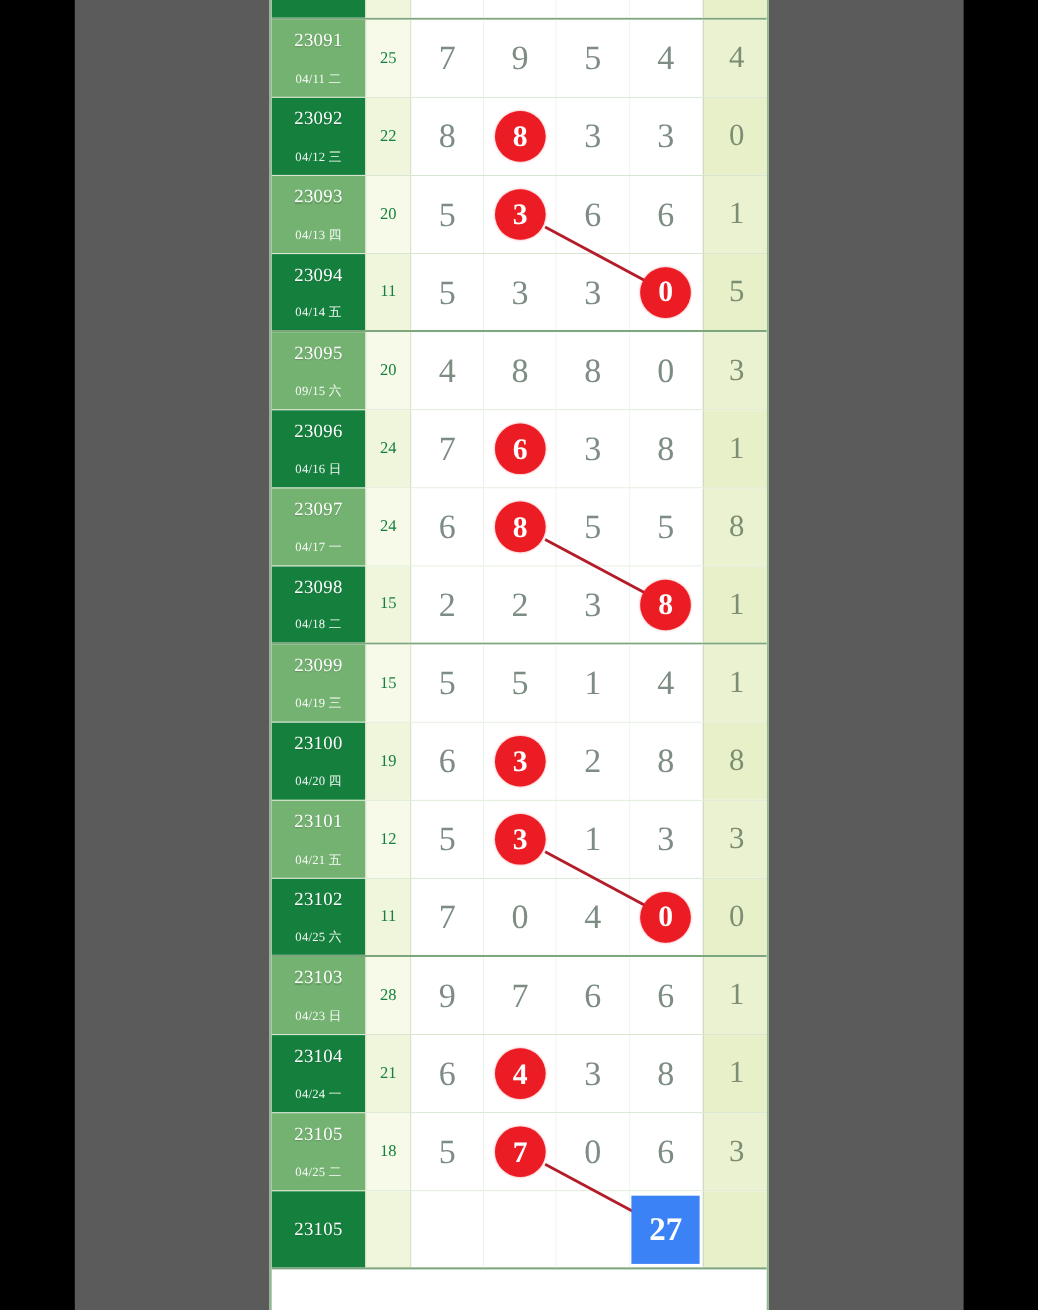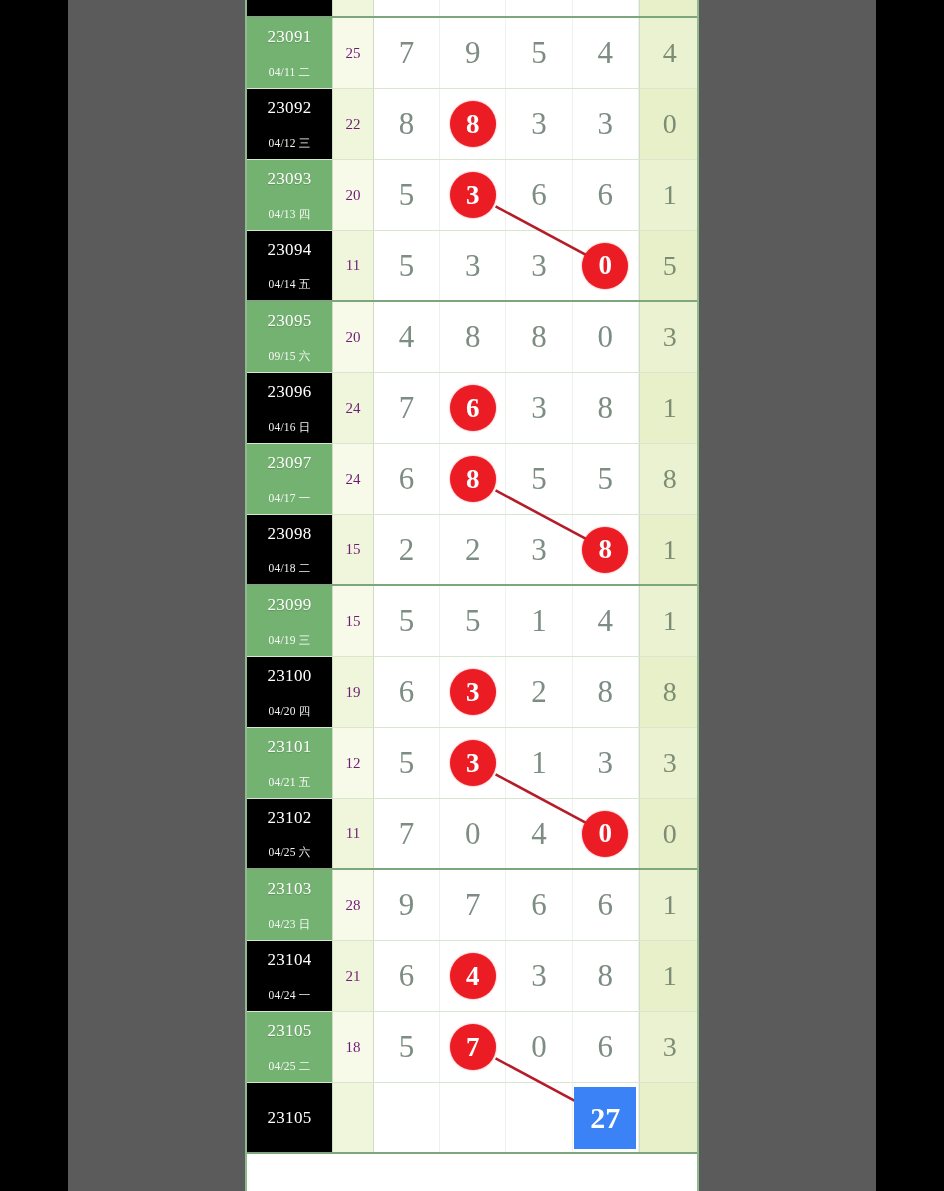--- a/index.html
+++ b/index.html
@@ -36,21 +36,21 @@
     display: flex;
     height: 71px;
     width: 100%;
   }
   .row.group-end { border-bottom: 2px solid #7da67d; }
   .row.normal    { border-bottom: 1px solid #d8e6d0; }
 
   
   .c-period {
     width: 85px;
-    background: #000000;
+    background: #15803d;
     display: flex; flex-direction: column;
     align-items: center; justify-content: center;
     color: #ffffff;
     line-height: 1.15;
     flex: none;
   }
   .c-period.alt { background: #74b271; }
   .p-no {
     font-size: 17px;
     letter-spacing: .3px;
@@ -60,21 +60,21 @@
   .p-date {
     font-size: 11.5px;
     margin-top: 19px;
     opacity: .95;
     letter-spacing: .2px;
   }
   .c-sum {
     width: 42px;
     background: #f0f6dc;
     display: flex; align-items: center; justify-content: center;
-    color: #701a75;
+    color: #15803d;
     font-size: 15px;
     flex: none;
     border-right: 1px solid #cfdcbf;
     border-left: 1px solid #cfdcbf;
   }
   .c-sum.alt { background: #f7fae9; }
   .c-num {
     width: 66.2px;
     background: #ffffff;
     display: flex; align-items: center; justify-content: center;

